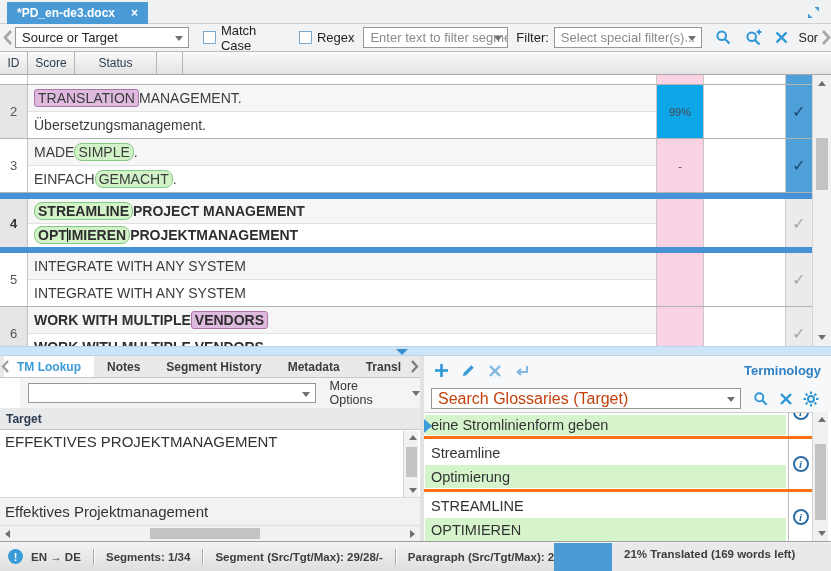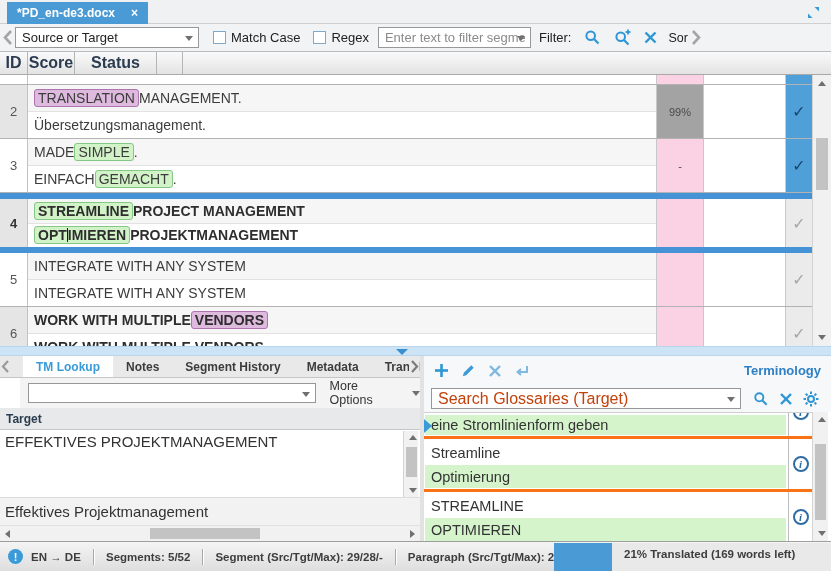--- a/index.html
+++ b/index.html
@@ -24,66 +24,66 @@
   .combo { position:relative; background:#fff; border:1px solid #979797; height:21px;
     display:flex; align-items:center; padding:0 18px 0 6px; overflow:hidden; white-space:nowrap; }
   .combo .arr { position:absolute; right:5px; top:8px; width:0; height:0;
     border-left:4px solid transparent; border-right:4px solid transparent; border-top:5px solid #707070; }
   .combo .ph { color:#8a8a8a; }
   .checkbox { width:13px; height:13px; background:#fff; border:1px solid #7fa8c9; margin-right:5px; flex:0 0 auto; }
   .tb-ico { display:flex; align-items:center; justify-content:center; }
   
   #grid-header { position:absolute; left:0; top:52px; width:831px; height:23px;
     background:linear-gradient(#fafafa,#e3e3e3); border-bottom:1px solid #a9a9a9;
-    display:flex; font-size:16px; font-weight:bold; color:#2b3c50; }
+    display:flex; font-size:12px; font-weight:normal; color:#2b3c50; }
   .gh { display:flex; align-items:center; justify-content:center; border-right:1px solid #b5b5b5; height:100%; }
   
   #grid-body { position:absolute; left:0; top:75px; width:812px; height:271px; overflow:hidden; background:#fff; }
   .grid-row { display:flex; width:812px; height:54px; border-bottom:1px solid #b3b3b3; }
   .grid-row.active { height:48px; border-bottom:none; }
   .grid-row.sliver { height:10px; }
   .c-id { width:28px; border-right:1px solid #c2c2c2; display:flex; align-items:center;
     justify-content:center; font-size:13px; color:#555; background:#fff; }
   .c-id.shaded { background:#e5e5e5; }
   .grid-row.active .c-id { font-weight:bold; color:#333; }
   .c-content { width:629px; border-right:1px solid #c9c9c9; display:flex; flex-direction:column; }
   .line { flex:1; display:flex; align-items:center; padding:0 4px 0 6px; font-size:14px;
     color:#3c3c3c; white-space:nowrap; overflow:hidden; }
   .line.src { background:#f6f6f6; border-bottom:1px solid #e2e2e2; }
   .line.tgt { background:#fff; }
   .grid-row.bold .line { font-weight:bold; color:#2e2e2e; }
   .c-score { width:47px; border-right:1px solid #c9c9c9; display:flex; align-items:center;
     justify-content:center; font-size:11px; color:#4a4a4a; }
-  .bg-yellow { background:#a3a3a3; }
+  .bg-yellow { background:#0ea5e9; }
   .bg-pink { background:#fad2e4; }
   .c-status { width:82px; background:#fff; border-right:1px solid #c9c9c9; }
   .c-confirm { width:26px; display:flex; align-items:center; justify-content:center; font-size:16px; }
   .c-confirm.confirmed { background:#4fa0d8; color:#17456e; }
   .c-confirm.unconfirmed { background:#ebebeb; color:#a5a5a5; }
   .sel-bar { width:812px; height:6px; background:#4593d6; }
   .hl { padding:0 3px; border-radius:3px; border:1px solid; }
-  .hl-green { background:#d2f2c8; border-color:#85c785; }
+  .hl-green { background:#d2f2c8; border-color:#85c785;border-radius:8px; }
   .hl-purple { background:#debade; border-color:#ad74ae; }
   .caret { display:inline-block; width:1px; height:14px; background:#1a1a1a; vertical-align:-2px; }
   
   .vscroll { background:#f1f1f1; border-left:1px solid #d4d4d4; position:absolute; }
   .thumb { position:absolute; left:3px; width:12px; background:#c3c3c3; }
   .tri { position:absolute; width:0; height:0; left:5px; }
   .tri.up { border-left:4px solid transparent; border-right:4px solid transparent; border-bottom:5px solid #6f6f6f; }
   .tri.down { border-left:4px solid transparent; border-right:4px solid transparent; border-top:5px solid #6f6f6f; }
   #grid-scroll { right:0; top:75px; width:19px; height:271px; }
   
   #splitter { position:absolute; left:0; top:346px; width:831px; height:10px; background:#cde4f6;
     border-top:1px solid #b9d5ec; border-bottom:1px solid #b9d5ec; }
   #splitter .grip { position:absolute; left:396px; top:2px; width:0; height:0;
     border-left:6px solid transparent; border-right:6px solid transparent; border-top:6px solid #3a8fd0; }
   
   #tm-panel { position:absolute; left:0; top:356px; width:420px; height:185px; background:#fff; overflow:hidden; }
   .tm-tabs { position:relative; height:22px; background:#e9e9e9; border-bottom:1px solid #c6c6c6;
-    display:flex; align-items:stretch; padding-left:23px; overflow:hidden; }
+    display:flex; align-items:stretch; padding-left:4px; overflow:hidden; }
   .tm-tabs .chev-l { position:absolute; left:1px; top:4px; }
   .tm-tabs .chev-r { position:absolute; right:1px; top:4px; background:#e9e9e9; padding-left:2px; }
   .tm-tab { padding:0 13px; font-size:12px; font-weight:bold; color:#3c3c3c; display:flex;
     align-items:center; white-space:nowrap; }
   .tm-tab.active { background:#fff; color:#3a9bd8; }
   .tm-controls { height:30px; background:#f4f4f4; display:flex; align-items:center;margin-left:20px; }
   .tm-colhead { height:22px; background:#e7e9eb; border-bottom:1px solid #c6c6c6;
     display:flex; align-items:center; padding-left:6px; font-size:12px; font-weight:bold; color:#2b3c50; }
   .tm-result { position:relative; height:68px; background:#fff; font-size:15px; color:#333;
     padding:3px 22px 0 5px; border-bottom:1px solid #dcdcdc; }
@@ -158,20 +158,24 @@
   </div>
   <span class="checkbox" style="margin-left:14px"></span>
   <span>Match Case</span>
   <span class="checkbox" style="margin-left:13px"></span>
   <span>Regex</span>
   <div class="combo" style="width:153px; margin-left:9px">
     <span class="ph">Enter text to filter segme</span>
       <span class="arr"></span>
   </div>
   <span style="margin-left:8px">Filter:</span>
+  <div class="combo" style="width:156px; margin-left:5px">
+    <span class="ph">Select special filter(s)...</span>
+      <span class="arr"></span>
+  </div>
   <span class="tb-ico" style="margin-left:13px">
     <svg width="17" height="17" viewBox="0 0 17 17">
         <circle cx="6.7" cy="6.7" r="4.3" fill="none" stroke="#2f96d5" stroke-width="2"></circle>
         <line x1="10" y1="10" x2="14.5" y2="14.5" stroke="#2f96d5" stroke-width="2.2"></line>
       </svg>
   </span>
   <span class="tb-ico" style="margin-left:13px">
     <svg width="18" height="17" viewBox="0 0 18 17">
         <circle cx="6.7" cy="7.7" r="4.3" fill="none" stroke="#2f96d5" stroke-width="2"></circle>
         <line x1="10" y1="11" x2="14.5" y2="15.5" stroke="#2f96d5" stroke-width="2.2"></line>
@@ -439,21 +443,21 @@
     <span class="tri up" style="top:5px"></span>
     <div class="thumb" style="top:32px; height:76px; left:2px; width:11px"></div>
     <span class="tri down" style="bottom:5px"></span>
   </div>
 </div>
 
 <div id="statusbar">
   <span class="sb-info">!</span>
   <span class="sb-item" style="width:50px">EN → DE</span>
   <span class="sb-div"></span>
-  <span class="sb-item">Segments: 5/52</span>
+  <span class="sb-item">Segments: 1/34</span>
   <span class="sb-div"></span>
   <span class="sb-item">Segment (Src/Tgt/Max): 29/28/-</span>
   <span class="sb-div"></span>
   <span class="sb-item">Paragraph (Src/Tgt/Max): 29/28/-</span>
   <div class="sb-progress">
     <div class="sb-fill" id="sb-fill" style="width: 21%;"></div>
     <span class="sb-ptext">21% Translated (169 words left)</span>
   </div>
 </div>
 

